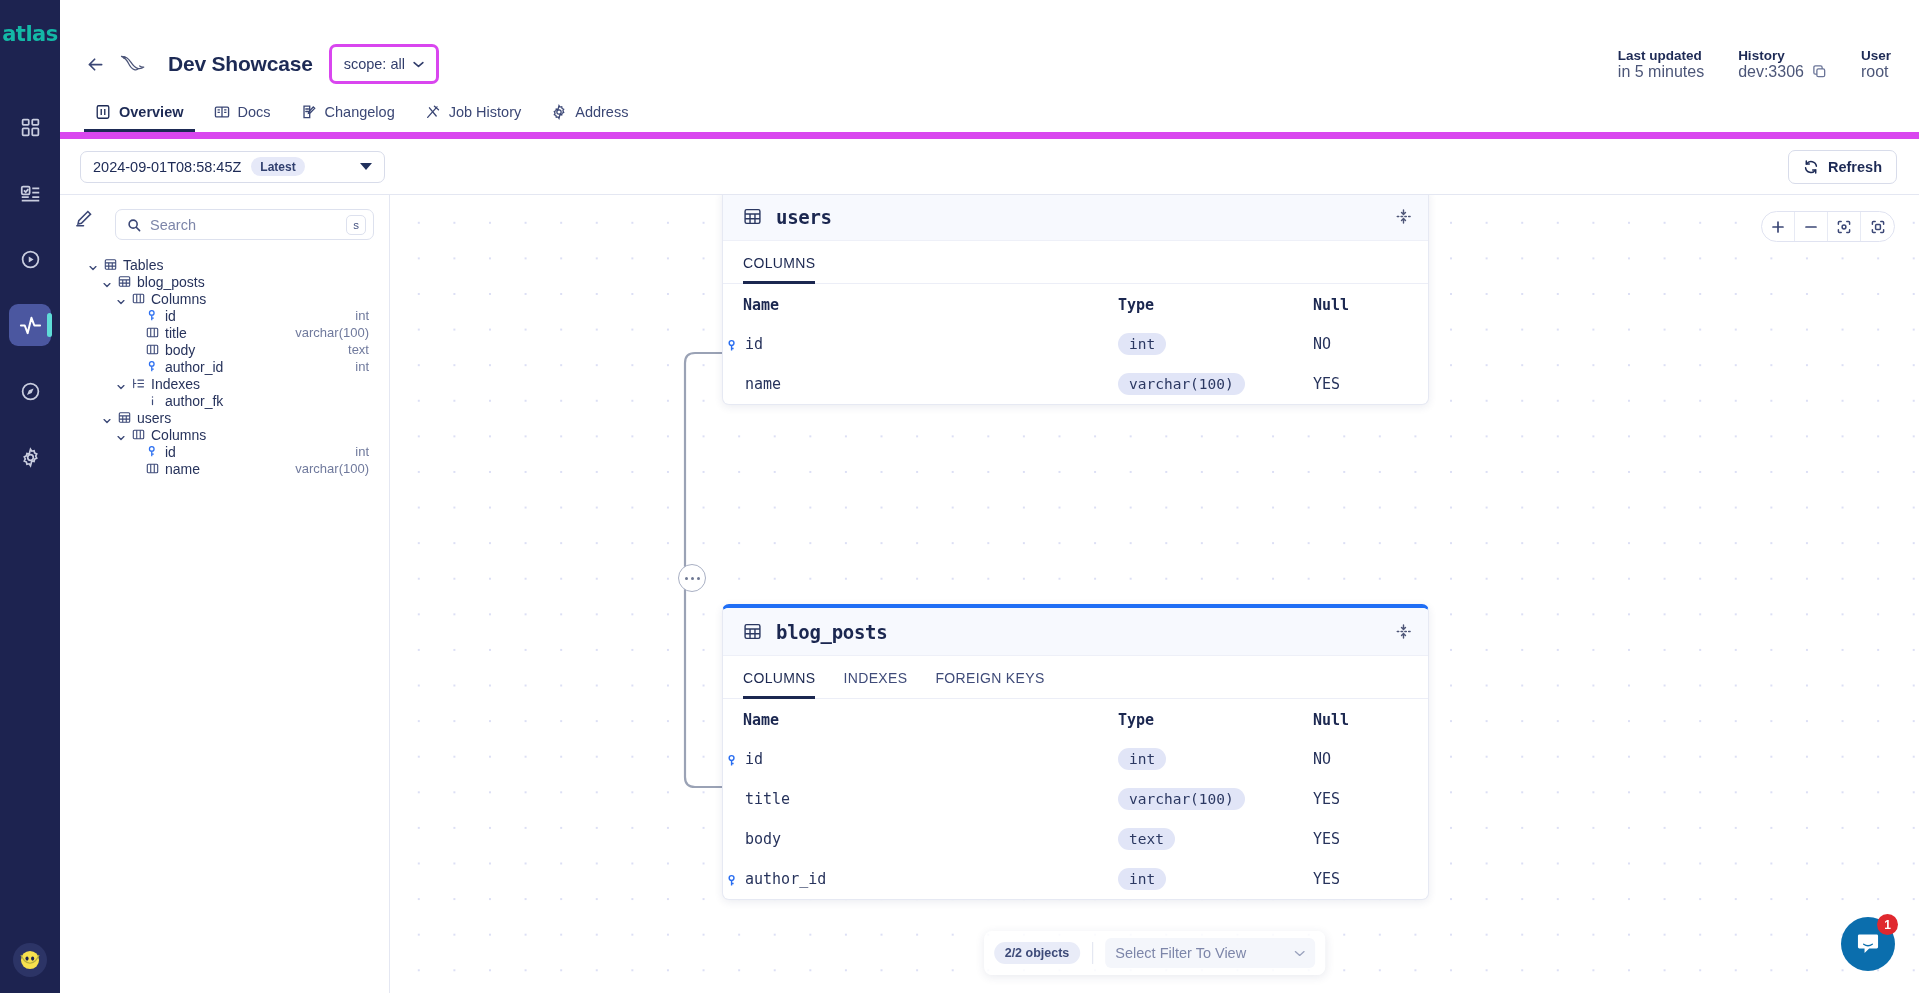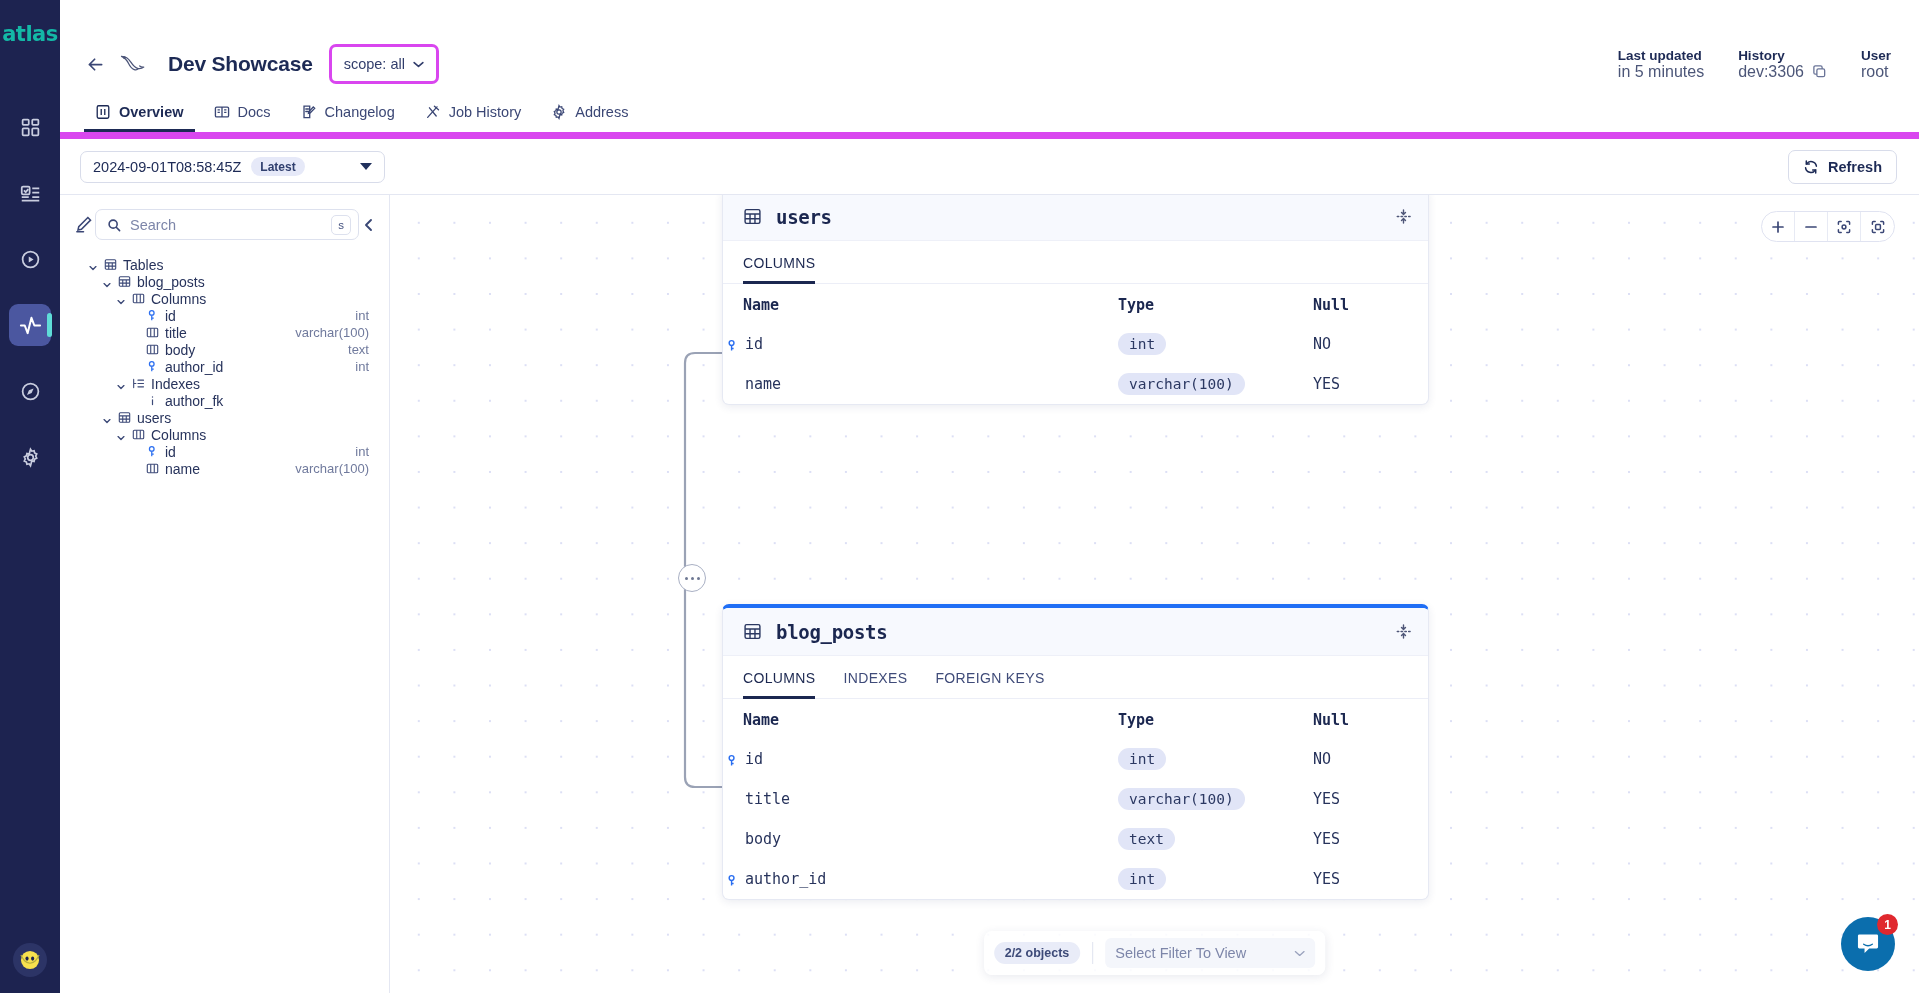--- a/index.html
+++ b/index.html
@@ -102,21 +102,21 @@
   .refresh-btn svg { width: 16px; height: 16px; }
 
   
   .body { flex: 1 1 auto; display: flex; min-height: 0; }
 
   
   .tree-panel {
     width: 330px; flex: 0 0 330px; background: #fff; border-right: 1px solid #e4e7f2;
     display: flex; flex-direction: column; padding: 14px 12px 0 14px;
   }
-  .tree-head { display: flex; align-items: center; gap: 2px; }
+  .tree-head { display: flex; gap: 22px; }
   .pencil { width: 19px; height: 19px; color: #3a4675; flex: 0 0 19px; }
   .search-box {
     flex: 1 1 auto; height: 31px; border: 1px solid #dde1ee; border-radius: 7px; background: #fff;
     display: flex; align-items: center; gap: 9px; padding: 0 7px 0 11px;
   }
   .search-ic { width: 14px; height: 14px; color: #3a4675; flex: 0 0 14px; }
   .search-input {
     flex: 1 1 auto; border: 0; outline: 0; font-size: 14.5px; color: #2c3861;
     font-family: "Liberation Sans", sans-serif; background: transparent;
   }

